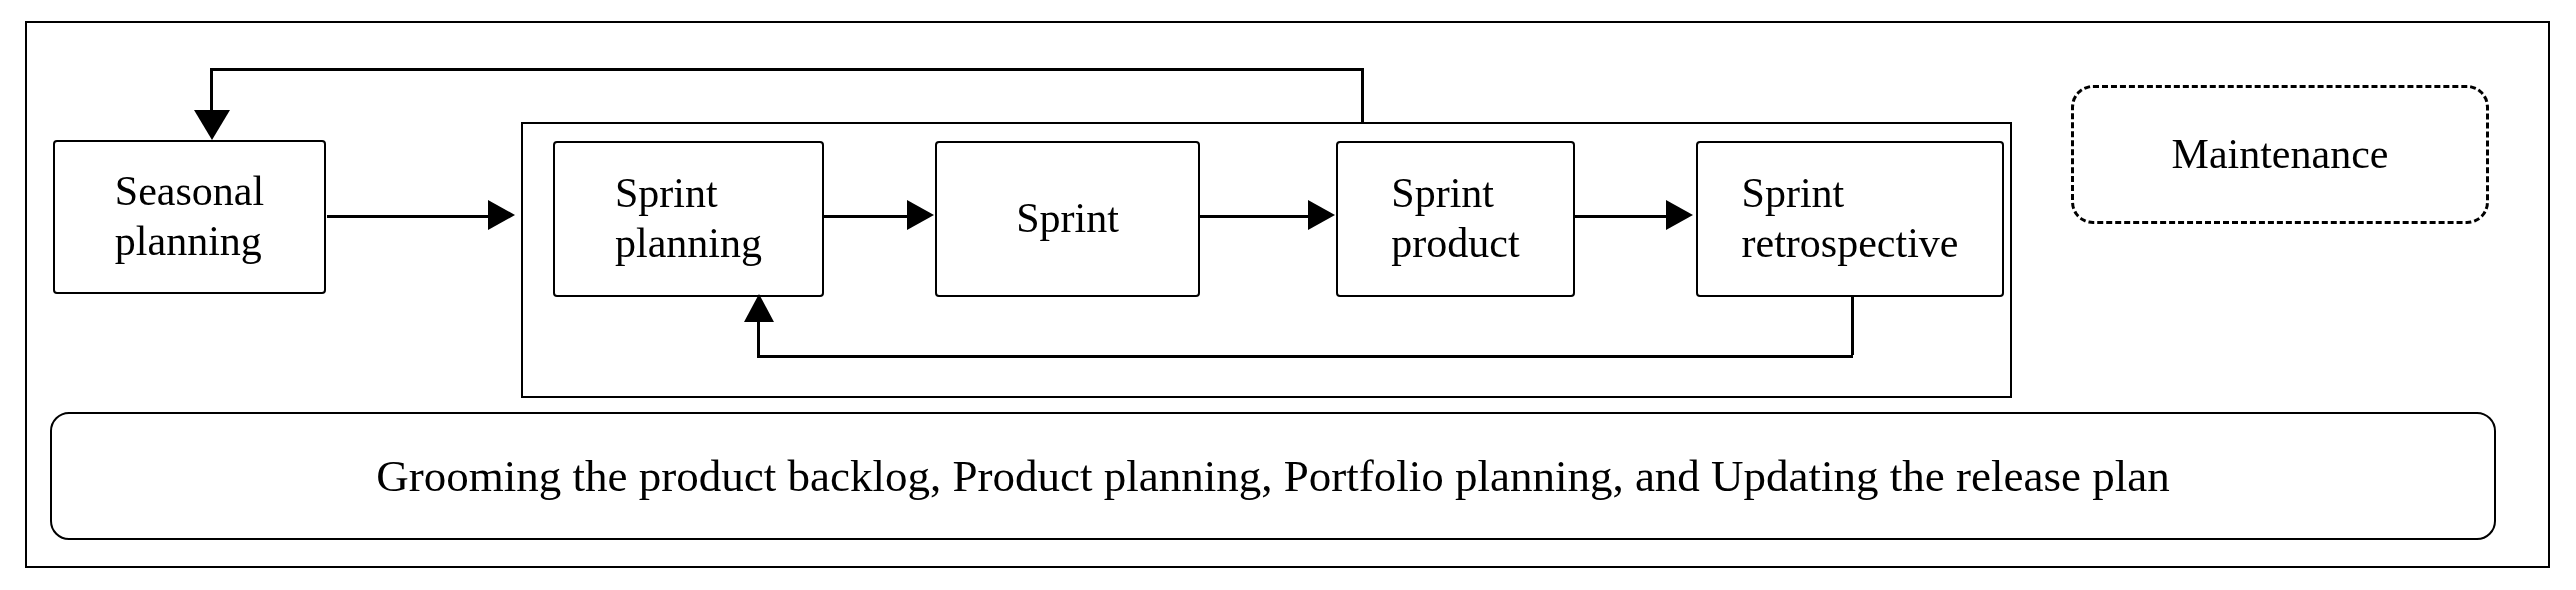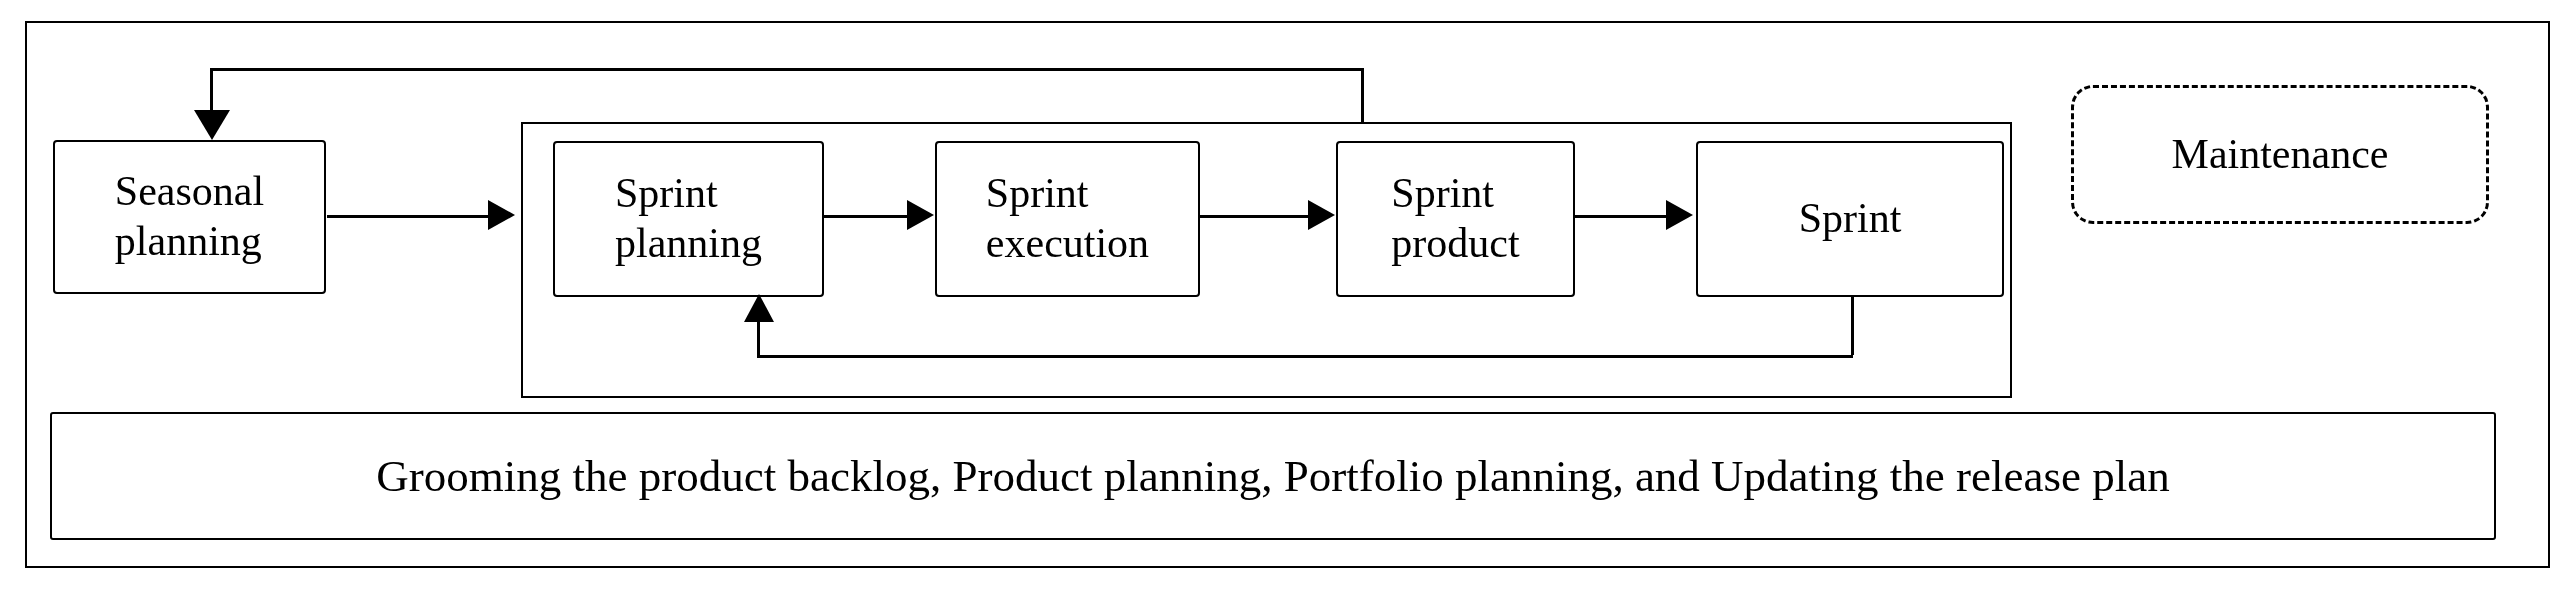--- a/index.html
+++ b/index.html
@@ -105,21 +105,21 @@
   }
 
   
   .box-bottom-bar {
     position: absolute;
     left: 50px;
     top: 412px;
     width: 2446px;
     height: 128px;
     border: 2.2px solid #000000;
-    border-radius: 3px;
+    border-radius: 19px;
     box-sizing: border-box;
     background: #ffffff;
     display: flex;
     align-items: center;
     justify-content: center;
     text-align: center;
     font-size: 45px;
     white-space: nowrap;
   }
 
@@ -181,35 +181,35 @@
   <div class="sprint-container"></div>
 
   <div class="rbox box-sprint-planning">
     <span class="label"><span>Sprint</span><br><span>planning</span></span>
   </div>
 
   <div class="hline" style="left:824px; top:215px; width:85px;"></div>
   <div class="arrow-right" style="left:907px; top:200px;"></div>
 
   <div class="rbox box-sprint-execution">
-    <span class="label"><span>Sprint</span><br><span>execution</span></span>
+    <span class="label"><span>Sprint</span><br></span>
   </div>
 
   <div class="hline" style="left:1200px; top:215px; width:110px;"></div>
   <div class="arrow-right" style="left:1308px; top:200px;"></div>
 
   <div class="rbox box-sprint-review">
     <span class="label"><span>Sprint</span><br><span>product</span></span>
   </div>
 
   <div class="hline" style="left:1575px; top:215px; width:92px;"></div>
   <div class="arrow-right" style="left:1666px; top:200px;"></div>
 
   <div class="rbox box-sprint-retrospective">
-    <span class="label"><span>Sprint</span><br></span>
+    <span class="label"><span>Sprint</span><br><span>retrospective</span></span>
   </div>
 
   <div class="vline" style="left:1851px; top:297px; height:58px;"></div>
 
   <div class="hline" style="left:757px; top:355px; width:1096px;"></div>
 
   <div class="vline" style="left:757px; top:321px; height:36px;"></div>
 
   <div class="arrow-up" style="left:744px; top:294px;"></div>
 

